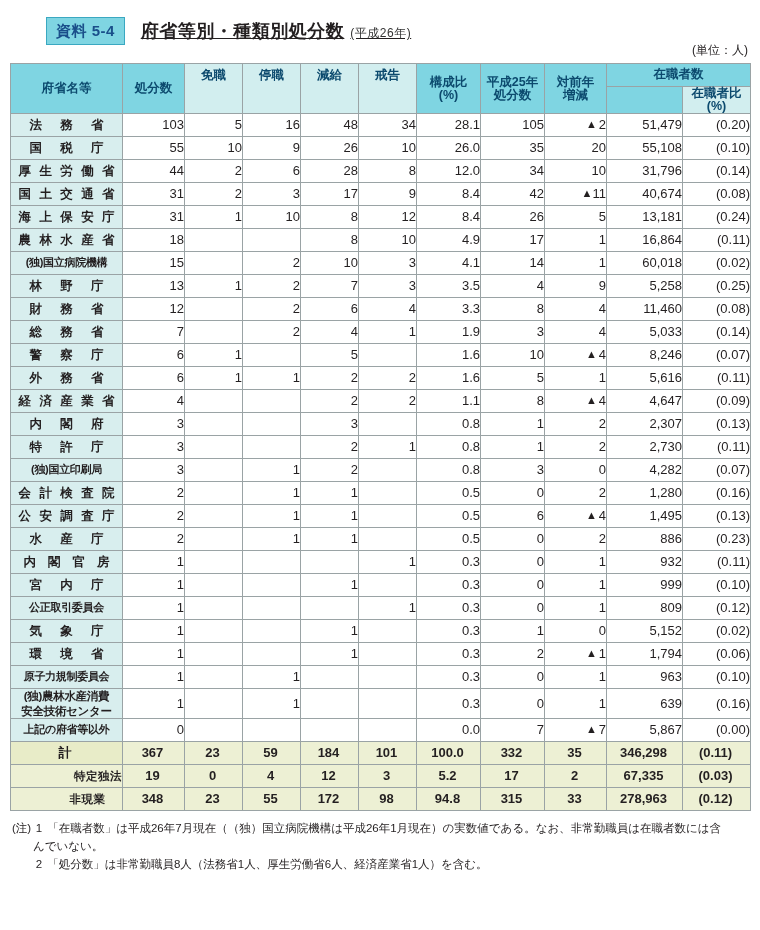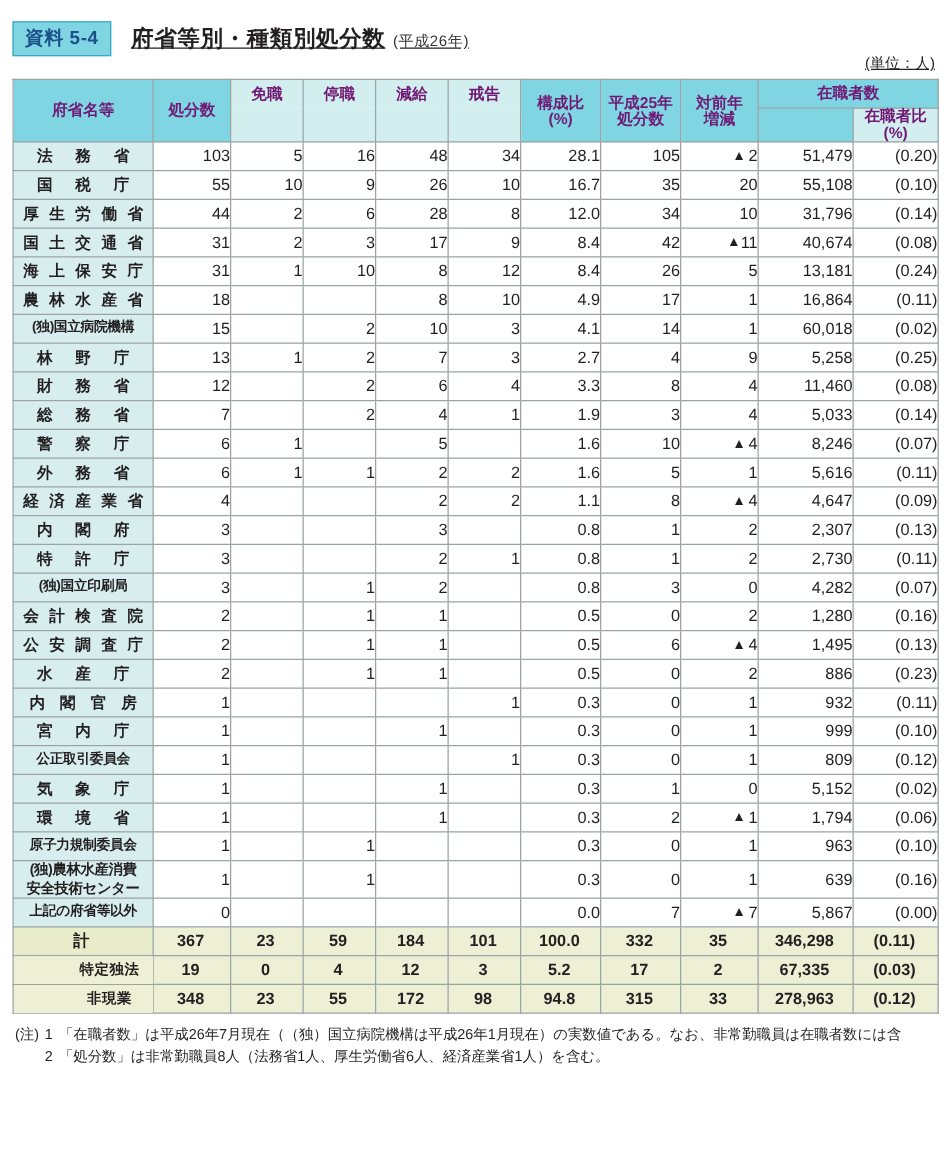--- a/index.html
+++ b/index.html
@@ -18,20 +18,21 @@
     padding: 0;
     overflow: hidden;
   }
 
   
   .title-row {
     display: flex;
     align-items: center;
     padding: 26px 0 0 10px;
     height: 36px;
+    margin-left: 36px;
   }
   .badge {
     border: 1.5px solid #3aa8c1;
     background: #7fd5e2;
     color: #1a4f8a;
     font-weight: bold;
     font-size: 15px;
     line-height: 1;
     padding: 5px 9px 6px 9px;
     letter-spacing: 0.5px;
@@ -52,21 +53,20 @@
     color: #333;
     white-space: nowrap;
   }
 
   
   .unit-note {
     text-align: right;
     font-size: 12px;
     padding: 6px 12px 4px 0;
     color: #231f20;
-    text-decoration: underline;
   }
 
   
   .tbl-wrap { padding: 0 10px; }
   table.main {
     border-collapse: collapse;
     width: 740px;
     table-layout: fixed;
     font-size: 12.5px;
   }
@@ -77,21 +77,21 @@
     line-height: 1.05;
   }
 
   
   thead th {
     background: #7fd5e2;
     font-weight: bold;
     font-size: 12.5px;
     text-align: center;
     vertical-align: middle;
-    color: #701a75;
+    color: #0c4a6e;
     padding: 1px 2px;
   }
   thead th.lite {
     background: #d2eeef;
   }
   thead th.blank {
     background: #7fd5e2;
   }
   .hdr2 { line-height: 1.15; }
 
@@ -257,21 +257,21 @@
                 <span class="sp">国</span>
                 <span class="sp">税</span>
                 <span class="sp">庁</span>
               </span>
             </td>
             <td class="num">55</td>
             <td class="num">10</td>
             <td class="num">9</td>
             <td class="num">26</td>
             <td class="num">10</td>
-            <td class="num">16.7</td>
+            <td class="num">26.0</td>
             <td class="num">35</td>
             <td class="num">20</td>
             <td class="num">55,108</td>
             <td class="num">(0.10)</td>
           </tr>
           <tr>
             <td class="name" style="letter-spacing: 0px;">
               <span style="display: flex; justify-content: space-between; width: 96px; margin: 0px auto;">
                 <span class="sp">厚</span>
                 <span class="sp">生</span>
@@ -373,21 +373,21 @@
                 <span class="sp">林</span>
                 <span class="sp">野</span>
                 <span class="sp">庁</span>
               </span>
             </td>
             <td class="num">13</td>
             <td class="num">1</td>
             <td class="num">2</td>
             <td class="num">7</td>
             <td class="num">3</td>
-            <td class="num">2.7</td>
+            <td class="num">3.5</td>
             <td class="num">4</td>
             <td class="num">9</td>
             <td class="num">5,258</td>
             <td class="num">(0.25)</td>
           </tr>
           <tr>
             <td class="name" style="letter-spacing: 0px;">
               <span style="display: flex; justify-content: space-between; width: 74px; margin: 0px auto;">
                 <span class="sp">財</span>
                 <span class="sp">務</span>
@@ -731,21 +731,21 @@
             <td class="num">59</td>
             <td class="num">184</td>
             <td class="num">101</td>
             <td class="num">100.0</td>
             <td class="num">332</td>
             <td class="num">35</td>
             <td class="num">346,298</td>
             <td class="num">(0.11)</td>
           </tr>
           <tr class="sub">
-            <td class="sublabel" style="position: relative; padding-left: 42px;">特定独法</td>
+            <td class="sublabel" style="position: relative; padding-left: 42px; text-align: right;">特定独法</td>
             <td class="num">19</td>
             <td class="num">0</td>
             <td class="num">4</td>
             <td class="num">12</td>
             <td class="num">3</td>
             <td class="num">5.2</td>
             <td class="num">17</td>
             <td class="num">2</td>
             <td class="num">67,335</td>
             <td class="num">(0.03)</td>
@@ -766,20 +766,21 @@
         </tbody>
     </table>
   </div>
 
   <div class="notes">
     <div class="note-line">
       <span class="note-mark">(注)</span>
       <span class="note-num">1</span>
       <span class="note-body">「在職者数」は平成26年7月現在（（独）国立病院機構は平成26年1月現在）の実数値である。なお、非常勤職員は在職者数には含</span>
     </div>
+    <div class="note-indent">んでいない。</div>
     <div class="note-line">
       <span class="note-mark" style="visibility:hidden">(注)</span>
       <span class="note-num">2</span>
       <span class="note-body">「処分数」は非常勤職員8人（法務省1人、厚生労働省6人、経済産業省1人）を含む。</span>
     </div>
   </div>
 
 </div>
 
 </body></html>

